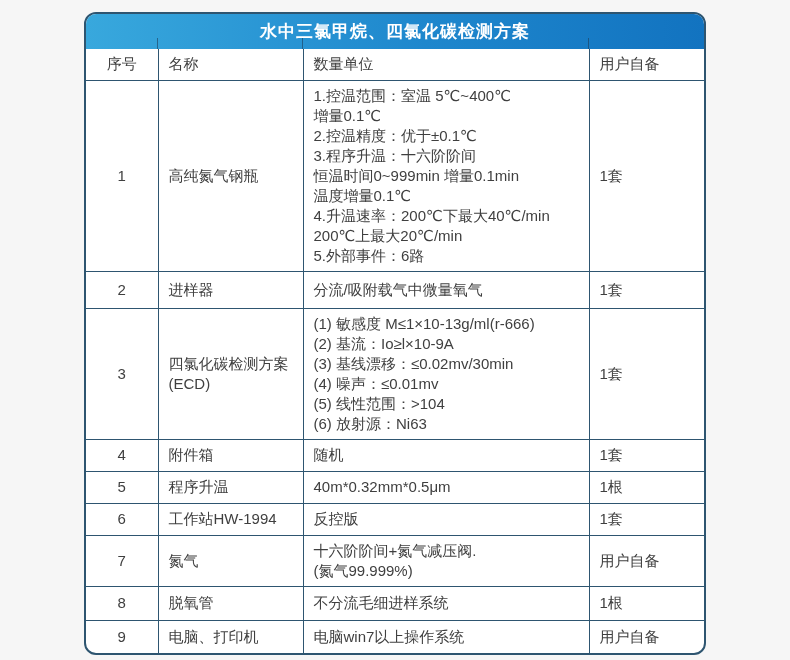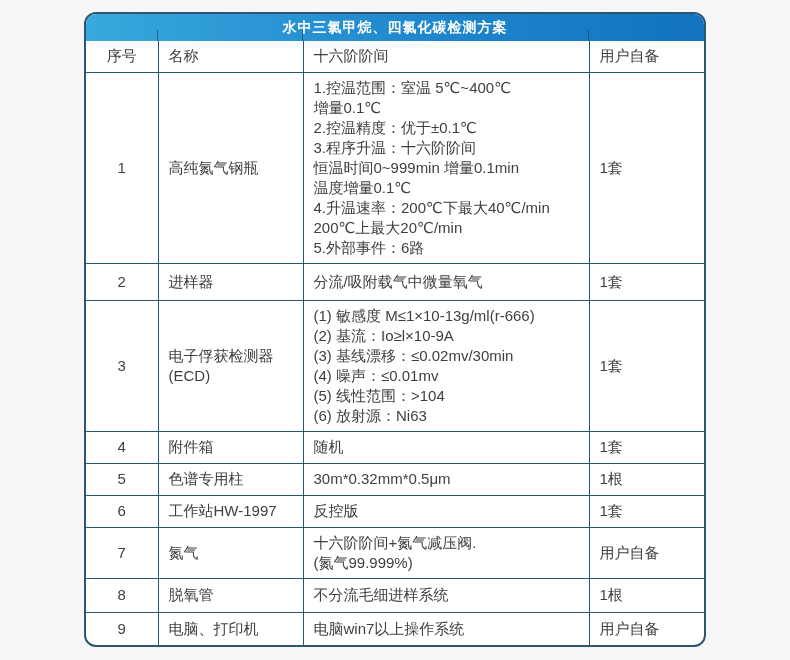--- a/index.html
+++ b/index.html
@@ -15,25 +15,25 @@
     left: 84px;
     top: 12px;
     width: 622px;
     box-sizing: border-box;
     border: 2px solid #2e5570;
     border-radius: 12px;
     overflow: hidden;
     background: #ffffff;
   }
   .titlebar {
-    height: 27px;
+    height: 35px;
     background: linear-gradient(90deg, #38a8dd 0%, #1e87cd 55%, #1273c0 100%);
     color: #ffffff;
     font-weight: bold;
-    font-size: 14px;
+    font-size: 17px;
     letter-spacing: 1px;
     display: flex;
     align-items: center;
     justify-content: center;
     position: relative;
   }
   .colmark {
     position: absolute;
     bottom: 0;
     width: 1px;
@@ -93,21 +93,21 @@
     <colgroup>
       <col class="c-no">
         <col class="c-name">
         <col class="c-spec">
         <col class="c-qty">
     </colgroup>
     <thead>
       <tr>
         <th class="center">序号</th>
         <th>名称</th>
-        <th>十六阶阶间</th>
+        <th>数量单位</th>
         <th>用户自备</th>
       </tr>
     </thead>
     <tbody>
       <tr>
         <td class="cell-no">1</td>
         <td>高纯氮气钢瓶</td>
         <td>1.控温范围：室温 5℃~400℃
 增量0.1℃
 2.控温精度：优于±0.1℃
@@ -120,45 +120,45 @@
         <td>1套</td>
       </tr>
       <tr class="h37">
         <td class="cell-no">2</td>
         <td>进样器</td>
         <td>分流/吸附载气中微量氧气</td>
         <td>1套</td>
       </tr>
       <tr>
         <td class="cell-no">3</td>
-        <td>电子俘获检测器
+        <td>四氯化碳检测方案
 (ECD)</td>
         <td>(1) 敏感度 M≤1×10-13g/ml(r-666)
 (2) 基流：Io≥l×10-9A
 (3) 基线漂移：≤0.02mv/30min
 (4) 噪声：≤0.01mv
 (5) 线性范围：&gt;104
 (6) 放射源：Ni63</td>
         <td>1套</td>
       </tr>
       <tr class="h32">
         <td class="cell-no">4</td>
         <td>附件箱</td>
         <td>随机</td>
         <td>1套</td>
       </tr>
       <tr class="h32">
         <td class="cell-no">5</td>
-        <td>色谱专用柱</td>
-        <td>30m*0.32mm*0.5μm</td>
+        <td>程序升温</td>
+        <td>40m*0.32mm*0.5μm</td>
         <td>1根</td>
       </tr>
       <tr class="h32">
         <td class="cell-no">6</td>
-        <td>工作站HW-1997</td>
+        <td>工作站HW-1994</td>
         <td>反控版</td>
         <td>1套</td>
       </tr>
       <tr class="h46">
         <td class="cell-no">7</td>
         <td>氮气</td>
         <td>十六阶阶间+氮气减压阀.
 (氮气99.999%)</td>
         <td>用户自备</td>
       </tr>

